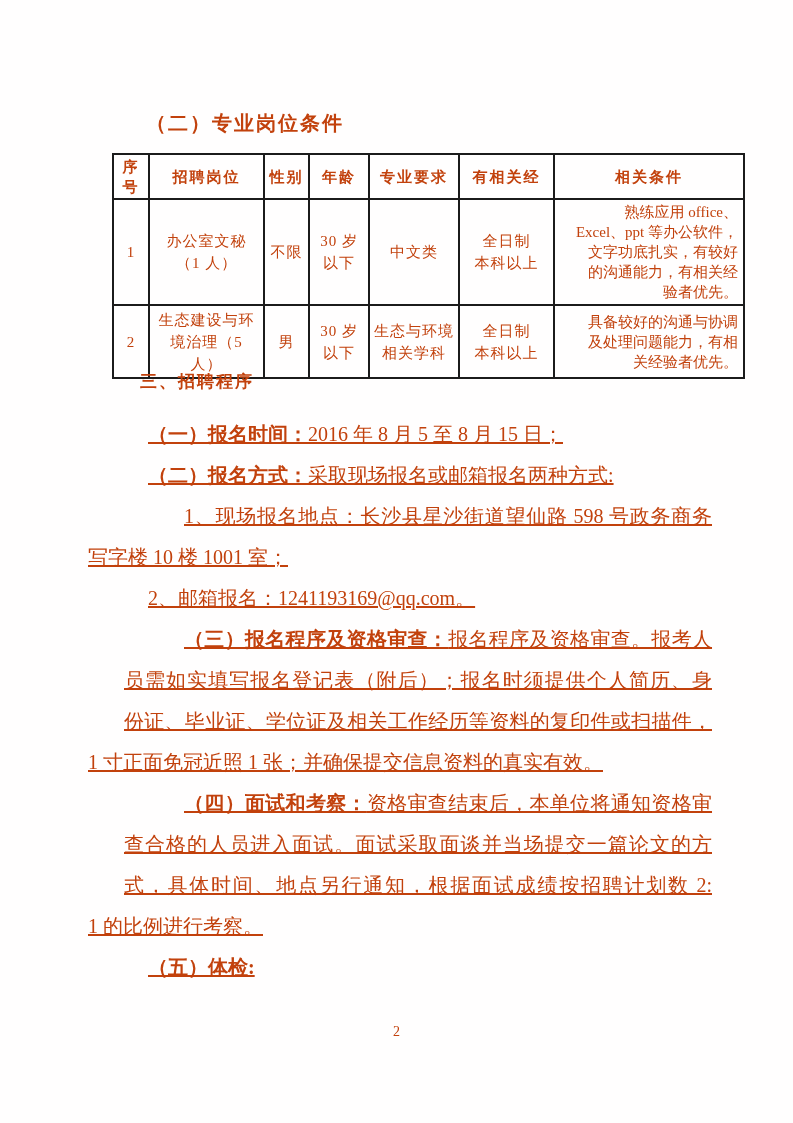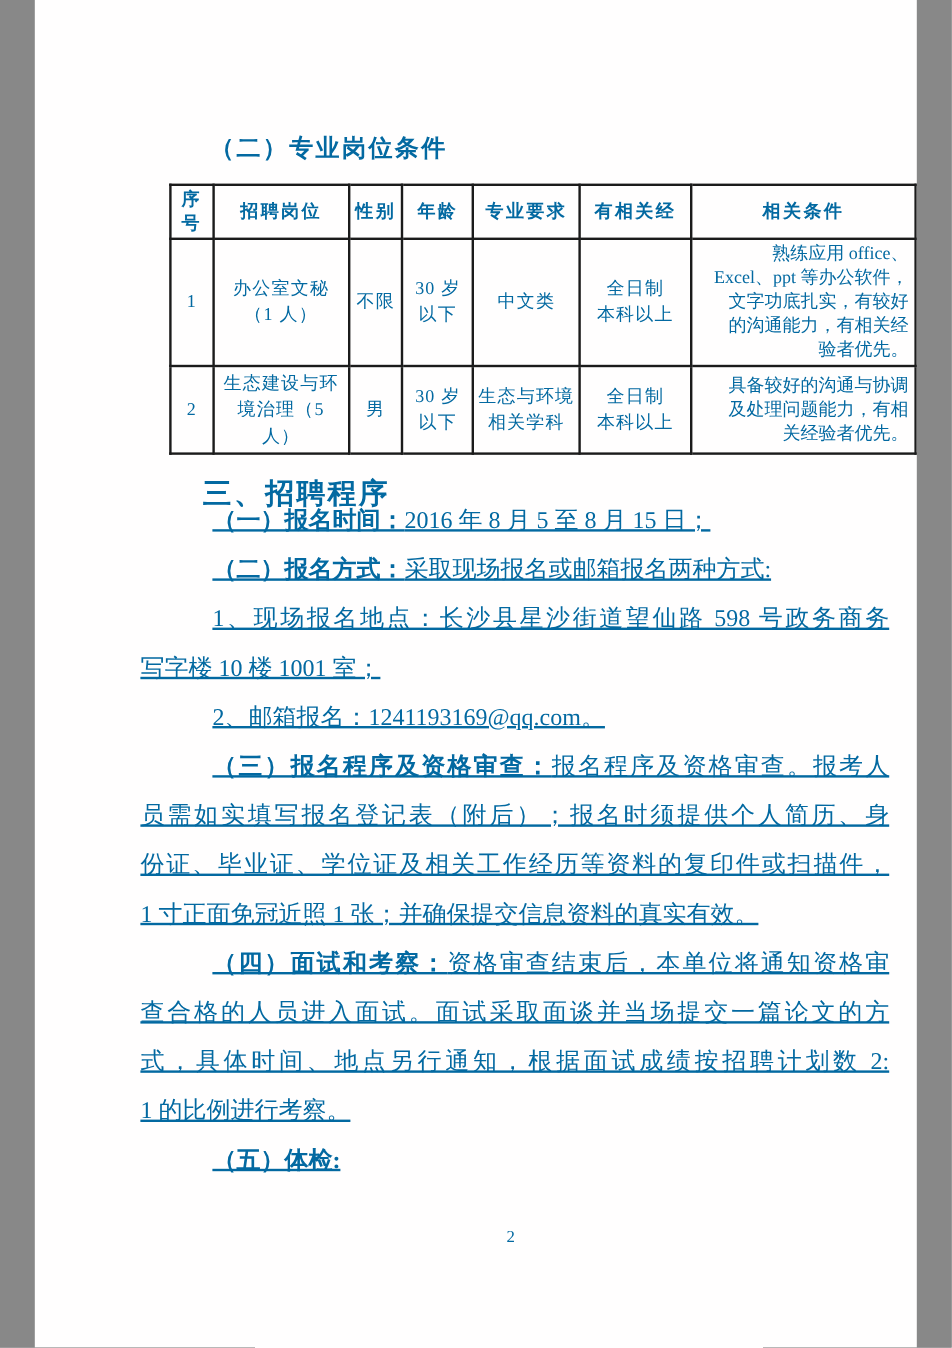--- a/index.html
+++ b/index.html
@@ -1,31 +1,31 @@
 <!DOCTYPE html>
 <html><head>
 <meta charset="utf-8">
 <style>
   html,body{margin:0;padding:0;background:#888;}
   .page{
     position:relative;
-    width:735px;height:1123px;
+    width:793px;height:1123px;
     margin:0 auto;
     background:#fffefe;
     font-family:"Liberation Serif","DejaVu Serif",serif;
-    color:#0369a1;
+    color:#c2410c;
     overflow:hidden;
   }
   .sec2-heading{
     position:absolute;left:146px;top:110px;
     font-size:20px;font-weight:bold;letter-spacing:2px;
   }
   .sec3-heading{
-    position:absolute;left:140px;top:395px;
-    font-size:24px;font-weight:bold;letter-spacing:2px;
+    position:absolute;left:140px;top:370px;
+    font-size:17px;font-weight:bold;letter-spacing:2px;
     font-family:Liberation Serif, serif;
   }
   table.positions{
     position:absolute;left:112px;top:153px;
     border-collapse:collapse;table-layout:fixed;
   }
   table.positions th, table.positions td{
     border:2px solid #1b1b1b;
     vertical-align:middle;
     text-align:center;
@@ -43,21 +43,21 @@
     padding:2px 5px;
   }
   tr.hdr{height:45px;}
   tr.r1{height:100px;}
   tr.r2{height:73px;}
   .bodytext{
     position:absolute;left:88px;top:414px;width:624px;
     font-size:20px;line-height:41px;text-decoration:underline;
   }
   .line{height:41px;}
-  .line.j{text-align:justify;text-align-last:justify;}
+  .line.j{text-align:justify;text-align-last:justify;margin-left:36px;}
   .line.ind{padding-left:60px;}
   .lbl{font-weight:bold;}
   .pagenum{
     position:absolute;left:0;top:1024px;width:793px;
     text-align:center;font-size:14px;
   }
 </style>
 </head>
 <body>
 

